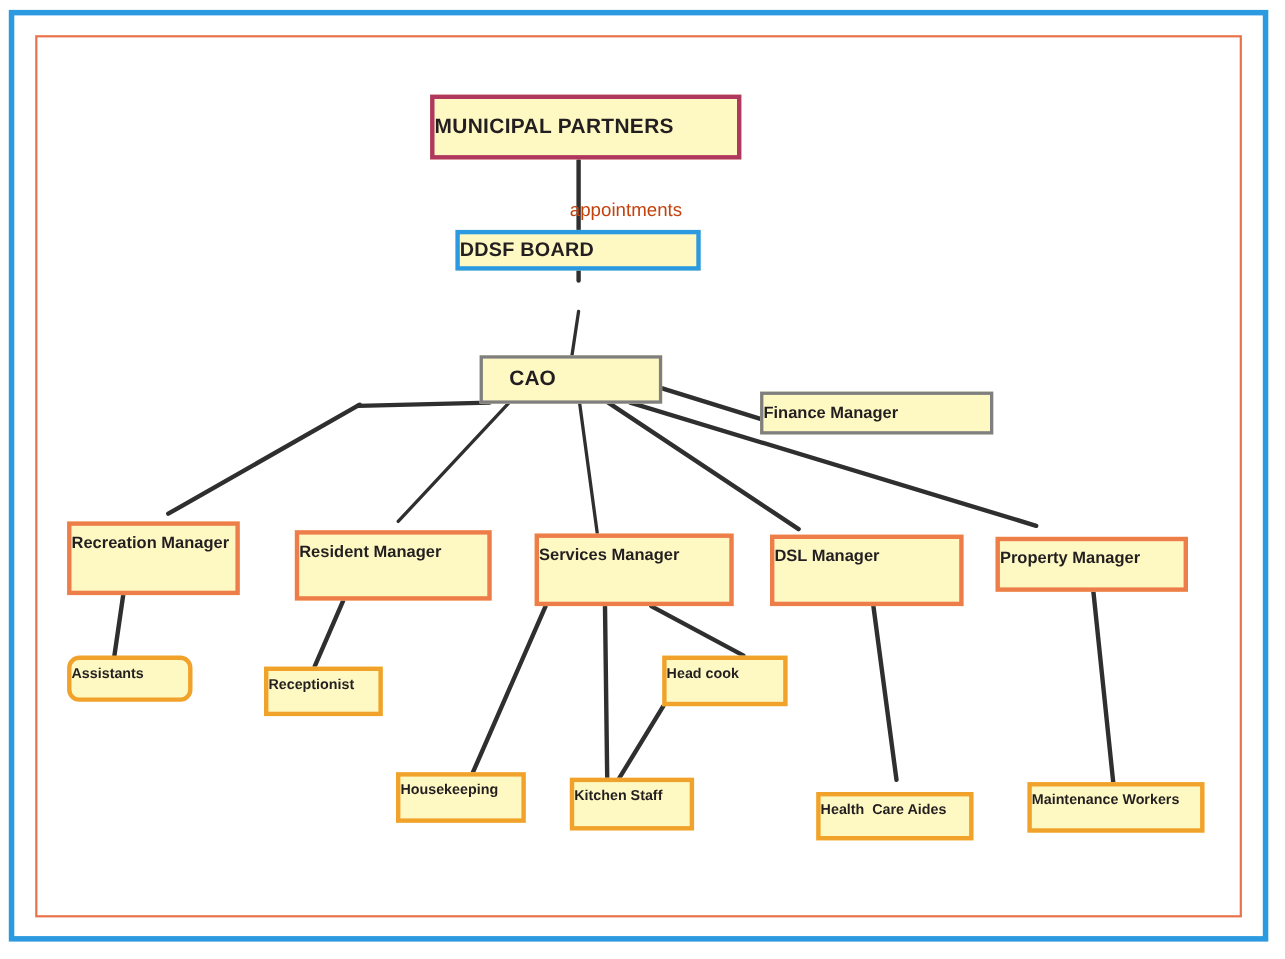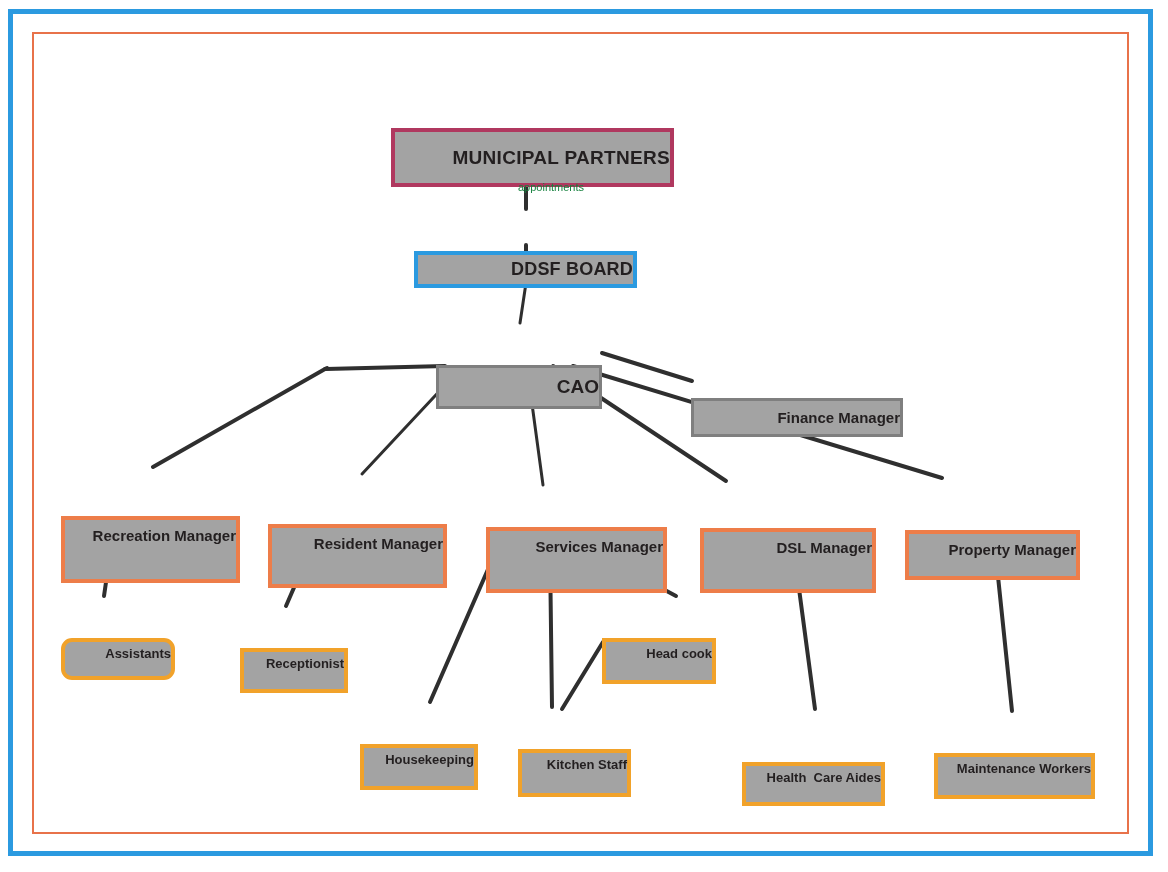--- a/index.html
+++ b/index.html
@@ -45,28 +45,27 @@
     height: 872px;
   }
   #links line {
     stroke: #2f2f2f;
     stroke-linecap: round;
   }
   
   .node {
     position: absolute;
     box-sizing: border-box;
-    background: #a3a3a3;
+    background: #fef9c3;
     display: flex;
     align-items: center;
-    justify-content: flex-end;
+    justify-content: flex-start;
     text-align: center;
     color: #231f20;
     z-index: 3;
-    margin-top: 42px;
   }
   .node .label {
     display: block;
     line-height: 1.15;
     white-space: pre;
   }
   
   .tier-partners {
     border: 4px solid #b0385f;
     font-weight: bold;
@@ -110,22 +109,22 @@
     align-items: flex-start;
     padding-top: 7px;
   }
   .align-top-sm {
     align-items: flex-start;
     padding-top: 5px;
   }
   
   .edge-caption {
     position: absolute;
-    font-size: 11px;
-    color: #15803d;
+    font-size: 17px;
+    color: #c2410c;
     white-space: nowrap;
     background: transparent;
     z-index: 4;
   }
 </style>
 </head>
 <body>
 
 <div id="canvas">
 
@@ -183,21 +182,21 @@
 
 
   <div class="node tier-cao" style="left:436px; top:323px; width:166px; height:44px;">
     <span class="label">CAO</span>
   </div>
 
   <div class="node tier-finance" style="left:691px; top:356px; width:212px; height:39px;">
     <span class="label">Finance Manager</span>
   </div>
 
-  <div class="node tier-manager align-top" style="left:61px; top:474px; width:179px; height:67px;">
+  <div class="node tier-manager align-top" style="left:61px; top:474px; width:157px; height:67px;">
     <span class="label">Recreation Manager</span>
   </div>
 
   <div class="node tier-manager align-top" style="left:268px; top:482px; width:179px; height:64px;">
     <span class="label">Resident Manager</span>
   </div>
 
   <div class="node tier-manager align-top" style="left:486px; top:485px; width:181px; height:66px;">
     <span class="label">Services Manager</span>
   </div>

